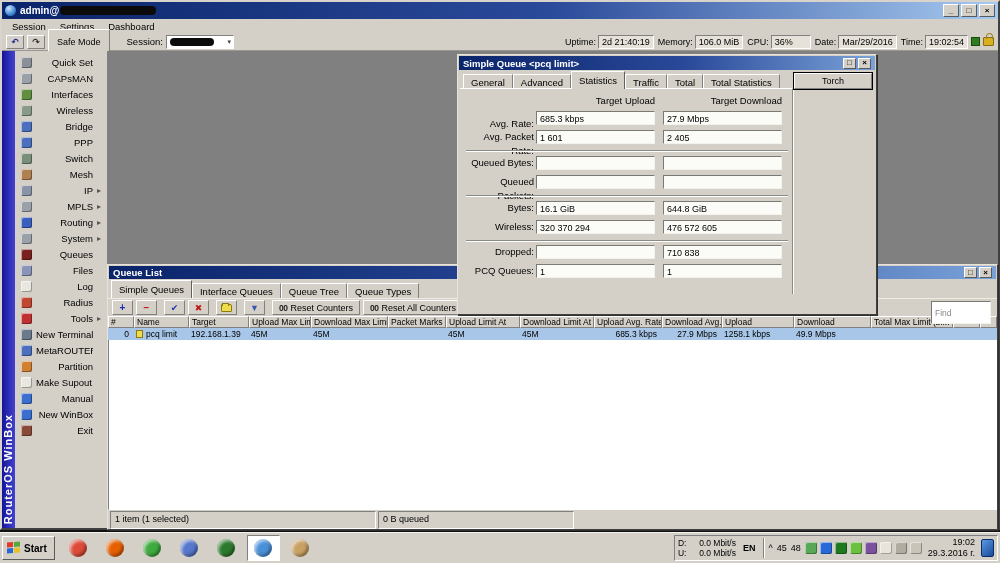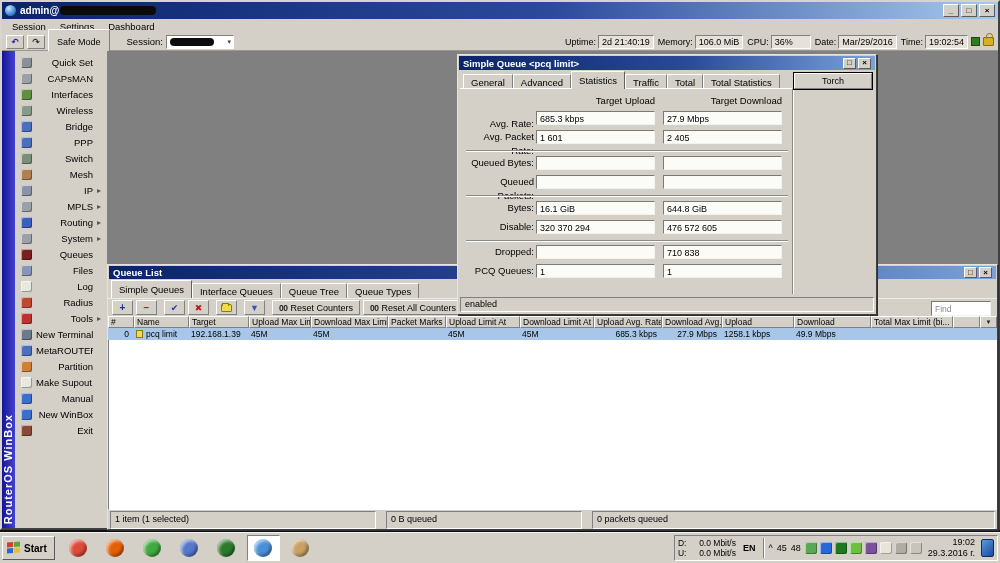--- a/index.html
+++ b/index.html
@@ -91,40 +91,40 @@
   .icon-btn { width:21px; height:15px; display:flex; align-items:center; justify-content:center;
     font-size:10px; font-weight:bold; }
   .g-plus { color:#1b2fb4; } .g-minus { color:#c01818; } .g-check { color:#1b2fb4; font-size:9px; }
   .g-cross { color:#c01818; font-size:9px; }
   .g-folder { width:11px; height:8px; background:#f0dc4a; border:1px solid #8a7a10; border-radius:1px 2px 1px 1px; position:relative; }
   .g-folder::before { content:""; position:absolute; left:0; top:-2px; width:5px; height:2px;
     background:#f0dc4a; border:1px solid #8a7a10; border-bottom:none; }
   .g-funnel { color:#3a56b0; font-size:9px; }
   .txt-btn { height:15px; display:flex; align-items:center; gap:3px; padding:0 6px; font-size:9px; white-space:nowrap; }
   .cnt-glyph { font-weight:bold; font-size:8.5px; color:#222; letter-spacing:-0.5px; }
-  #find-input { position:absolute; right:6px; top:2px; width:60px; height:15px; border:1px solid;
+  #find-input { position:absolute; right:6px; top:2px; width:60px; height:23px; border:1px solid;
     border-color:#7a7a74 #f4f2ec #f4f2ec #7a7a74; background:#fff; font-size:8.5px; padding:0 3px;
     font-family:inherit; }
   #find-input::placeholder { color:#8a8a8a; }
 
   #q-header { display:flex; height:12px; background:#d4d0c8; }
   .th { border:1px solid; border-color:#fff #808080 #808080 #fff; font-size:8.5px; padding:0 2px;
     white-space:nowrap; overflow:hidden; background:#d4d0c8; line-height:10px; }
   .c0{width:26px}.c1{width:55px}.c2{width:60px}.c3{width:62px}.c4{width:77px}.c5{width:58px}
   .c6{width:74px}.c7{width:74px}.c8{width:68px}.c9{width:60px}.c10{width:72px}.c11{width:77px}.c12{width:82px}
   .th.fill { flex:1; }
   .th.colsel { width:17px; display:flex; align-items:center; justify-content:center; font-size:6px; color:#222; }
   #q-row { display:flex; height:12px; background:#a8c7e8; }
   .td { font-size:8.5px; padding:0 2px; white-space:nowrap; overflow:hidden; line-height:12px; }
   .td.tr { text-align:right; padding-right:5px; }
   .td.fill { flex:1; }
   .q-ic { display:inline-block; width:7px; height:8px; background:#f0dc4a; border:1px solid #8a7a10;
     margin-right:3px; vertical-align:-1px; }
   #q-list-area { background:#fff; border:1px solid; border-color:#808080 #fff #fff #808080; border-top:none; }
-  #q-status { display:flex; height:18px; margin:1px 2px; gap:10px; align-items:stretch; }
+  #q-status { display:flex; height:18px; margin:1px 2px; gap:2px; align-items:stretch; }
   .q-stat-cell { border:1px solid; border-color:#808080 #fff #fff #808080; font-size:9px;
     padding:2px 4px; white-space:nowrap; overflow:hidden; }
   .s0{width:266px}.s1{width:196px}.s2{flex:1}
 
   
   #dlg { left:455px; top:52px; width:420px; height:261px; background:#d4d0c8;
     border:1px solid; border-color:#e8e4dc #404040 #404040 #e8e4dc; box-shadow:1px 1px 0 #303030; }
   #dlg .win-title { margin:1px; height:14px; }
   #dlg-tabs { position:absolute; left:2px; top:16px; right:90px; }
   #dlg-body { position:absolute; left:2px; top:33px; width:332px; height:210px;
@@ -469,21 +469,20 @@
       <div class="td c11">49.9 Mbps</div>
       <div class="td c12"></div>
       <div class="td fill"></div>
     </div>
 
     <div id="q-list-area" style="height:170px"></div>
 
     <div id="q-status">
       <div class="q-stat-cell s0">1 item (1 selected)</div>
       <div class="q-stat-cell s1">0 B queued</div>
-      <div class="q-stat-cell s2">0 packets queued</div>
     </div>
   </div>
 
   <div id="dlg" class="abs">
     <div class="win-title">
       <span>Simple Queue &lt;pcq limit&gt;</span>
       <span class="spacer"></span>
       <span class="win-btn raised">□</span>
       <span class="win-btn raised">×</span>
     </div>
@@ -518,21 +517,21 @@
       <div class="dlg-label" style="top:86px">Queued Packets:</div>
       <div class="dlg-field field" style="left:76px; top:86px"></div>
       <div class="dlg-field field" style="left:203px; top:86px"></div>
 
       <div class="sep" style="top:106px"></div>
 
       <div class="dlg-label" style="top:112px">Bytes:</div>
       <div class="dlg-field field" style="left:76px; top:112px">16.1 GiB</div>
       <div class="dlg-field field" style="left:203px; top:112px">644.8 GiB</div>
 
-      <div class="dlg-label" style="top:131px">Disable:</div>
+      <div class="dlg-label" style="top:131px">Wireless:</div>
       <div class="dlg-field field" style="left:76px; top:131px">320 370 294</div>
       <div class="dlg-field field" style="left:203px; top:131px">476 572 605</div>
 
       <div class="sep" style="top:151px"></div>
 
       <div class="dlg-label" style="top:156px">Dropped:</div>
       <div class="dlg-field field" style="left:76px; top:156px"></div>
       <div class="dlg-field field" style="left:203px; top:156px">710 838</div>
 
       <div class="dlg-label" style="top:175px">PCQ Queues:</div>
@@ -549,21 +548,20 @@
         <span class="dlg-btn raised-soft">Apply</span>
         <span class="dlg-btn raised-soft">Disable</span>
         <span class="dlg-btn raised-soft">Comment</span>
         <span class="dlg-btn raised-soft">Copy</span>
         <span class="dlg-btn raised-soft">Remove</span>
         <span class="dlg-btn raised-soft">Reset Counters</span>
         <span class="dlg-btn raised-soft">Reset All Counters</span>
         <span class="dlg-btn raised-soft">Torch</span>
       </div>
 
-    <div id="dlg-status">enabled</div>
   </div>
 </div>
 
 <div id="taskbar" class="abs">
   <span id="start-btn" class="raised">
     <span id="win-flag">
         <i></i>
         <i></i>
         <i></i>
         <i></i>

